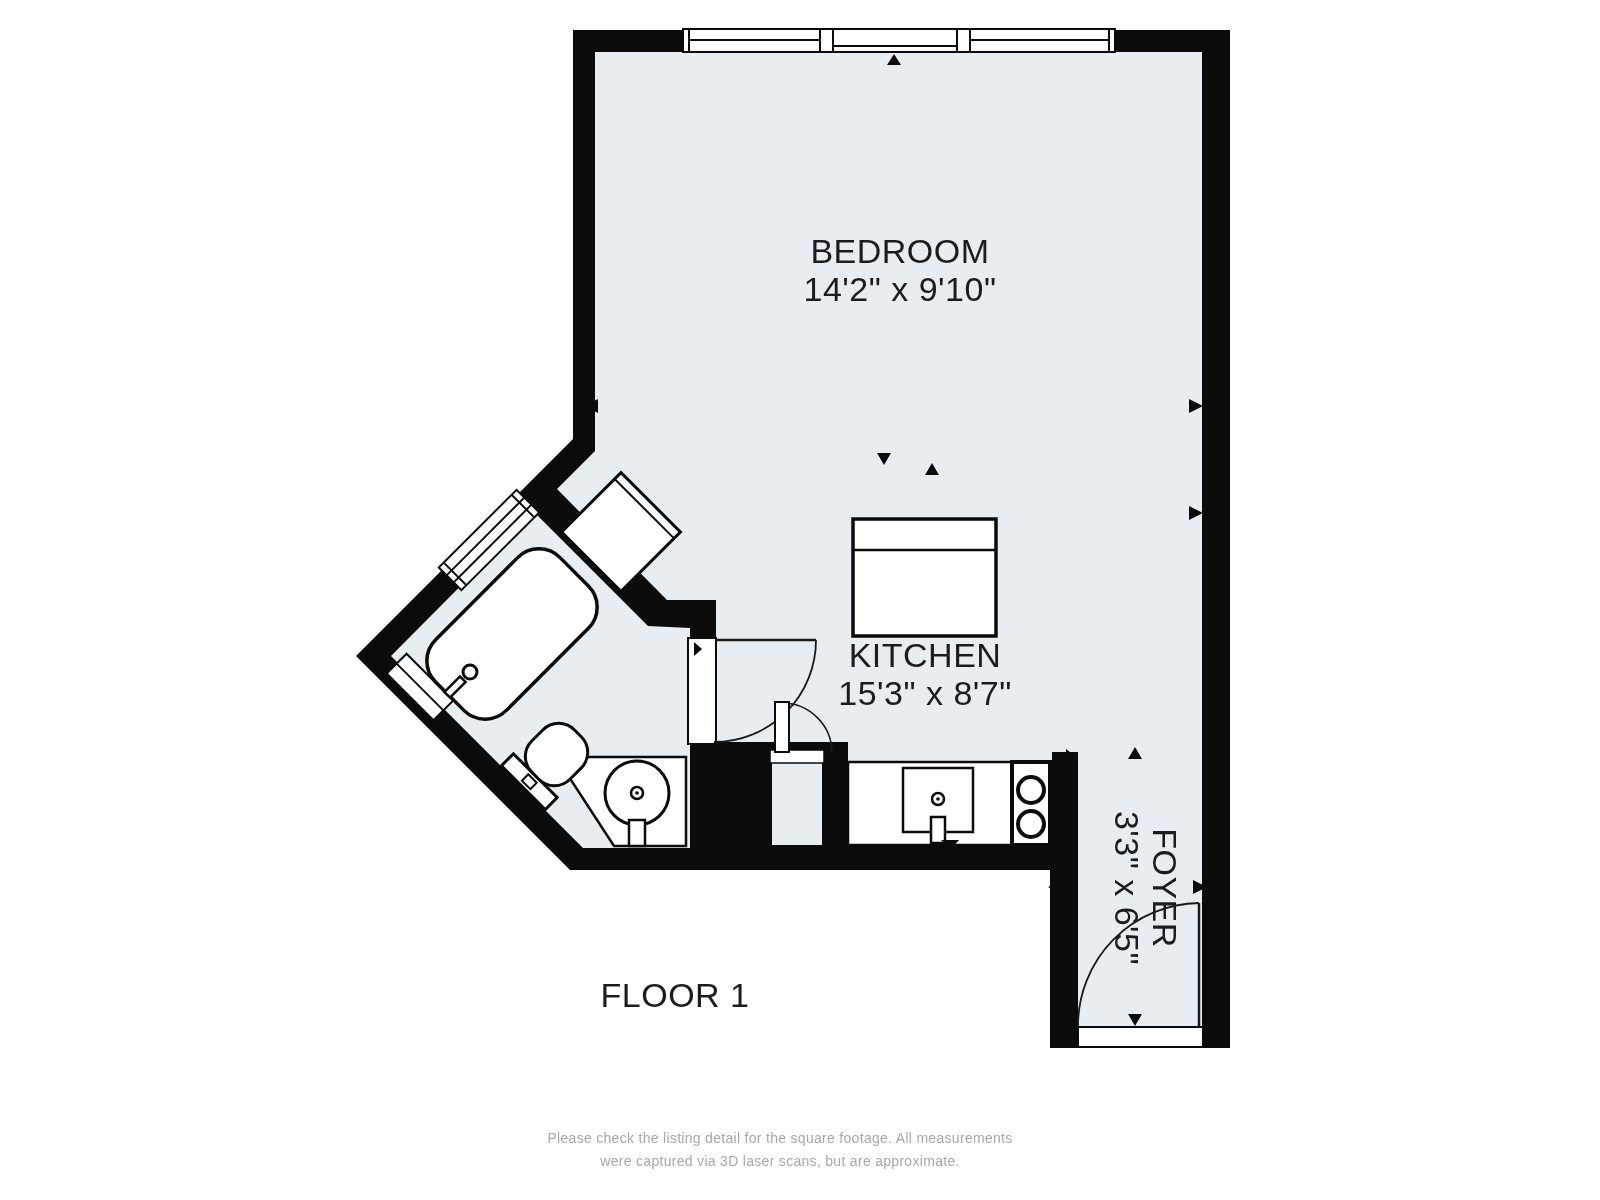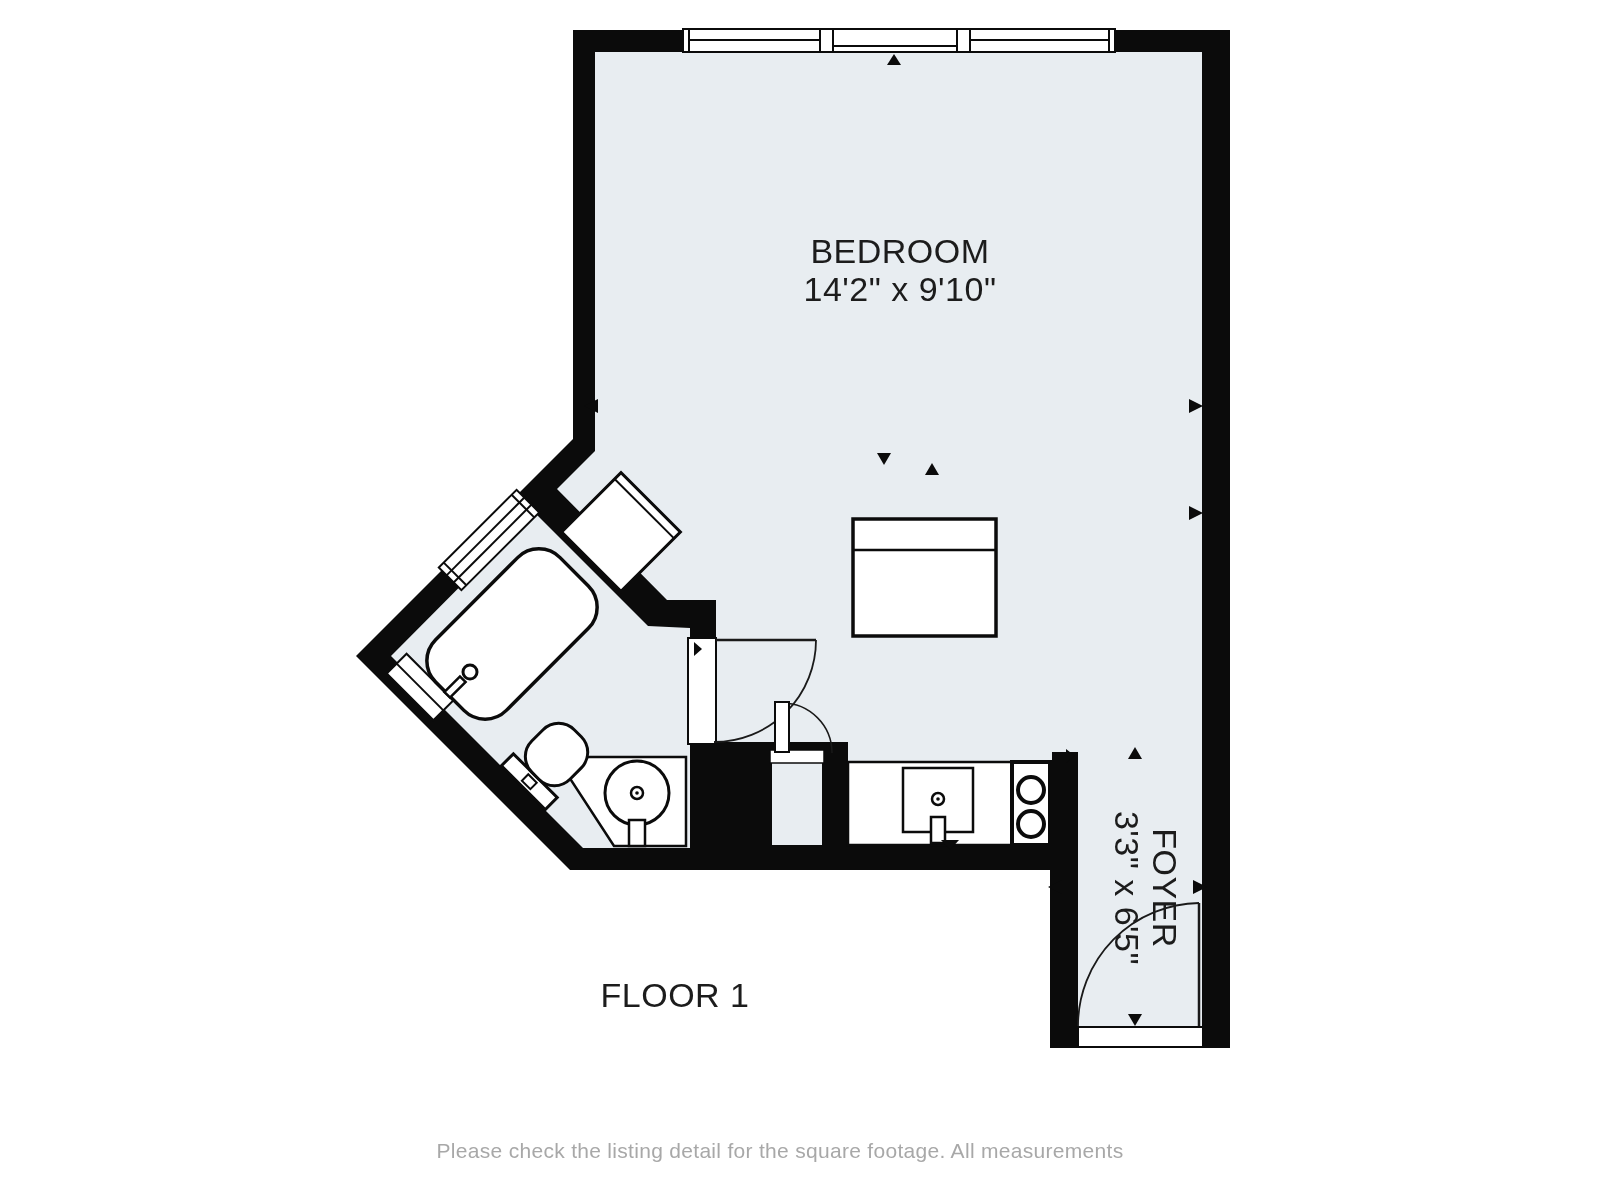--- a/index.html
+++ b/index.html
@@ -5,21 +5,21 @@
   html,body{margin:0;padding:0;background:#ffffff;}
   .stage{position:relative;width:1600px;height:1174px;background:#ffffff;overflow:hidden;
          font-family:"Liberation Sans","DejaVu Sans",sans-serif;}
   .stage svg{position:absolute;left:0;top:0;}
   .room-label{position:absolute;transform:translate(-50%,-50%);text-align:center;
               font-size:34px;line-height:38px;color:#1c1c1c;white-space:nowrap;letter-spacing:.5px;}
   .room-label.rot{transform:translate(-50%,-50%) rotate(90deg);}
   .floor-label{position:absolute;transform:translate(-50%,-50%);font-size:34px;color:#1c1c1c;
                white-space:nowrap;letter-spacing:.5px;margin-left:30px;}
   .disclaimer{position:absolute;transform:translate(-50%,-50%);text-align:center;
-              font-size:21px;line-height:23px;color:#a8a8a8;white-space:nowrap;letter-spacing:.3px;}
+              font-size:14px;line-height:23px;color:#a8a8a8;white-space:nowrap;letter-spacing:.3px;}
 </style>
 </head>
 <body>
 
 <div class="stage">
 
   <svg width="1600" height="1200" viewBox="0 0 1600 1200">
 
     <path d="M573,30 H1230 V1048 H1050 V870 H570 L356,656 L573,439 Z" fill="#0b0b0b"></path>
 
@@ -122,26 +122,31 @@
       <polygon points="1066,749 1066,763 1075,756"></polygon>
       <polygon points="941,840 959,840 950,850"></polygon>
     </g>
   </svg>
 
   <div class="room-label" style="left:900px;top:270px">
     <div>BEDROOM</div>
     <div>14'2" x 9'10"</div>
   </div>
 
+  <div class="room-label" style="left:925px;top:674px">
+    <div>KITCHEN</div>
+    <div>15'3" x 8'7"</div>
+  </div>
 
 
   <div class="room-label rot" style="left:1146px;top:888px">
     <div>FOYER</div>
     <div>3'3" x 6'5"</div>
   </div>
 
   <div class="floor-label" style="left:645px;top:995px">FLOOR 1</div>
 
   <div class="disclaimer" style="left:780px;top:1150px">
     <div>Please check the listing detail for the square footage. All measurements</div>
+    <div>were captured via 3D laser scans, but are approximate.</div>
   </div>
 
 </div>
 
 </body></html>

